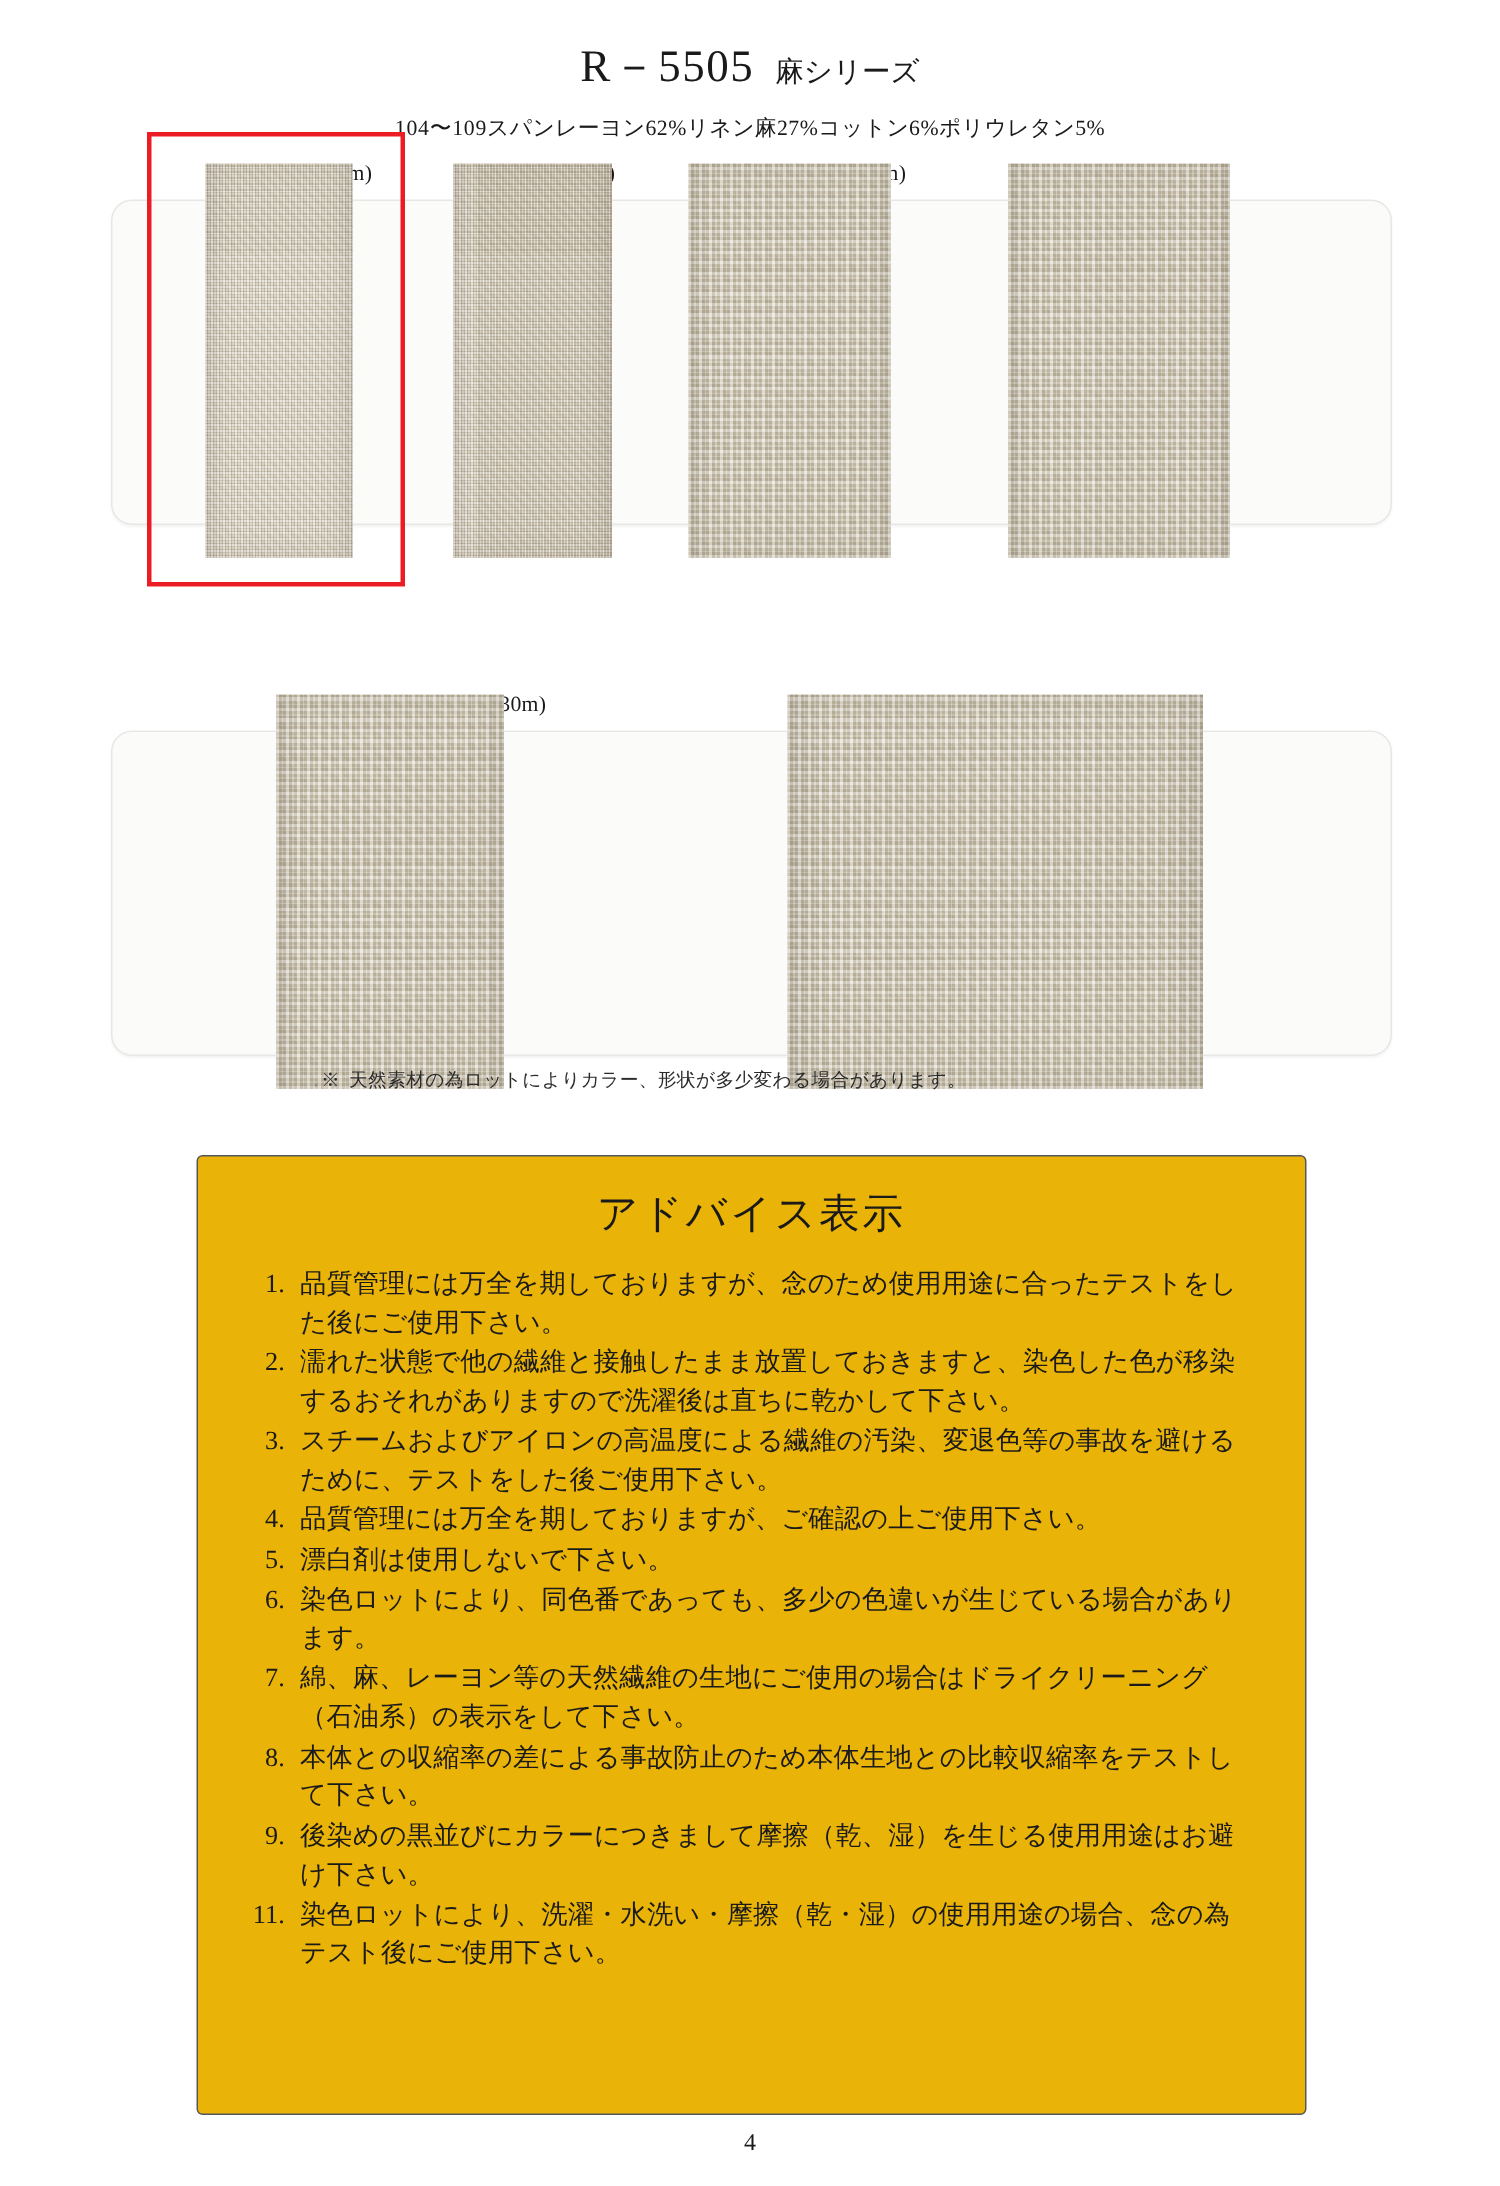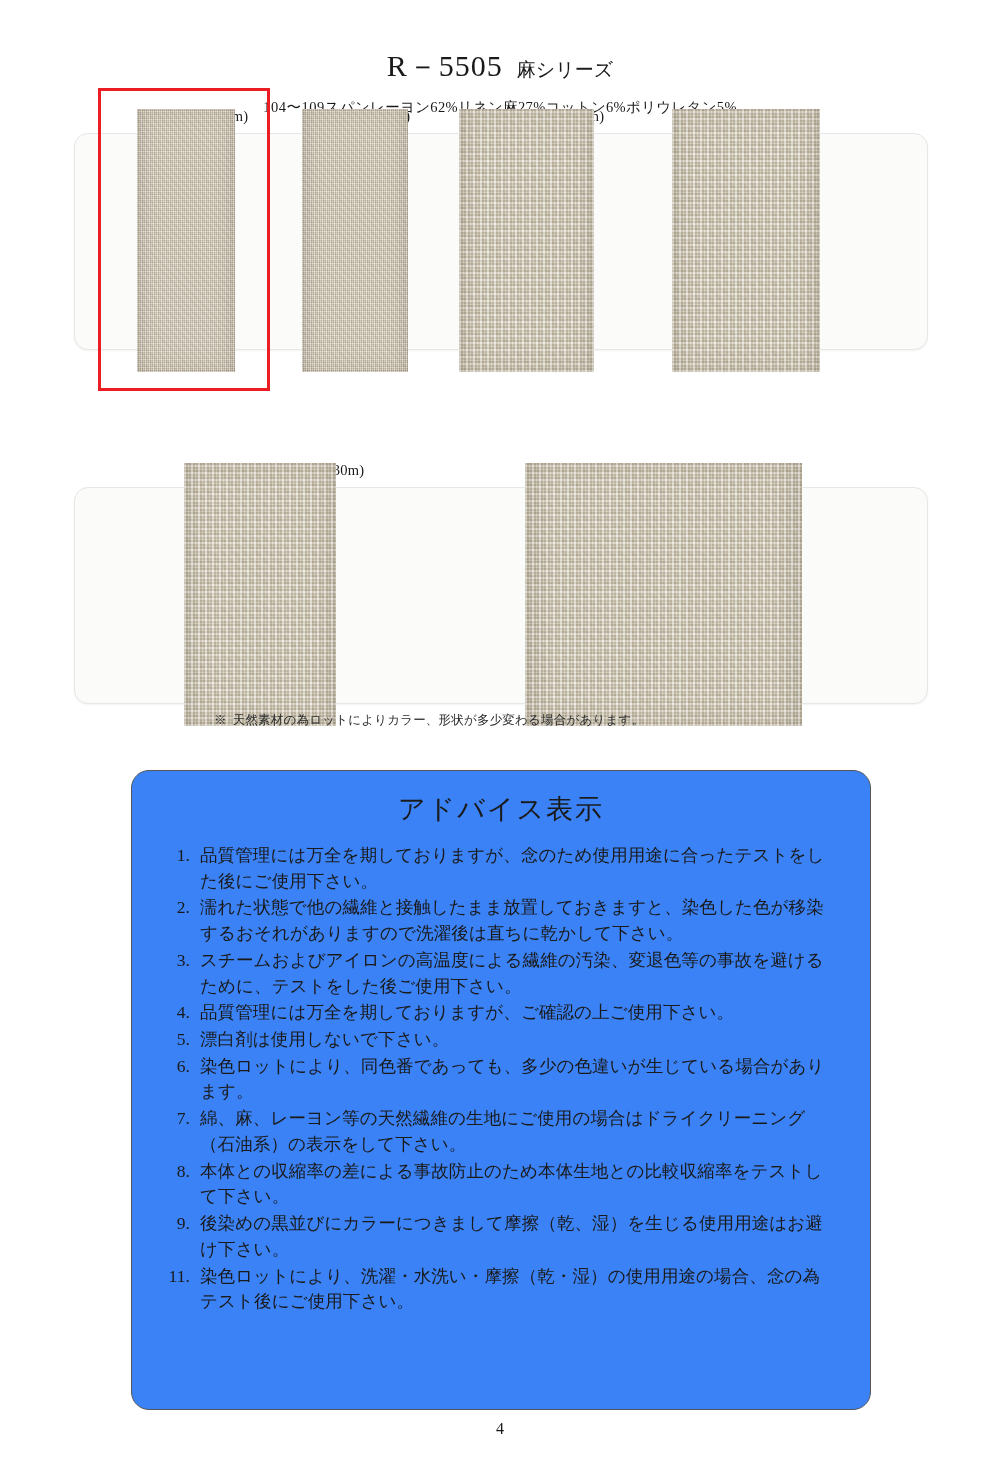--- a/index.html
+++ b/index.html
@@ -12,21 +12,20 @@
     height: 1457px;
     position: relative;
     font-family: "Liberation Serif", "DejaVu Serif", serif;
     color: #1a1a1a;
     overflow: hidden;
   }
 
   
   .header {
     text-align: center;
-    padding-top: 22px;
   }
   .title-line {
     display: flex;
     justify-content: center;
     align-items: baseline;
     gap: 14px;
   }
   .title-code {
     font-size: 30px;
     letter-spacing: 1px;
@@ -167,23 +166,23 @@
   }
 
   
   #advice-box {
     position: absolute;
     left: 131px;
     top: 770px;
     width: 740px;
     height: 640px;
     border: 1px solid #55585a;
-    border-radius: 18px;
+    border-radius: 4px;
     box-sizing: border-box;
-    background: #3b82f6;
+    background: #eab308;
   }
   .advice-title {
     text-align: center;
     font-size: 27px;
     letter-spacing: 2px;
     margin-top: 20px;
     font-weight: 400;
   }
   .advice-list {
     margin: 16px 0 0 0;

